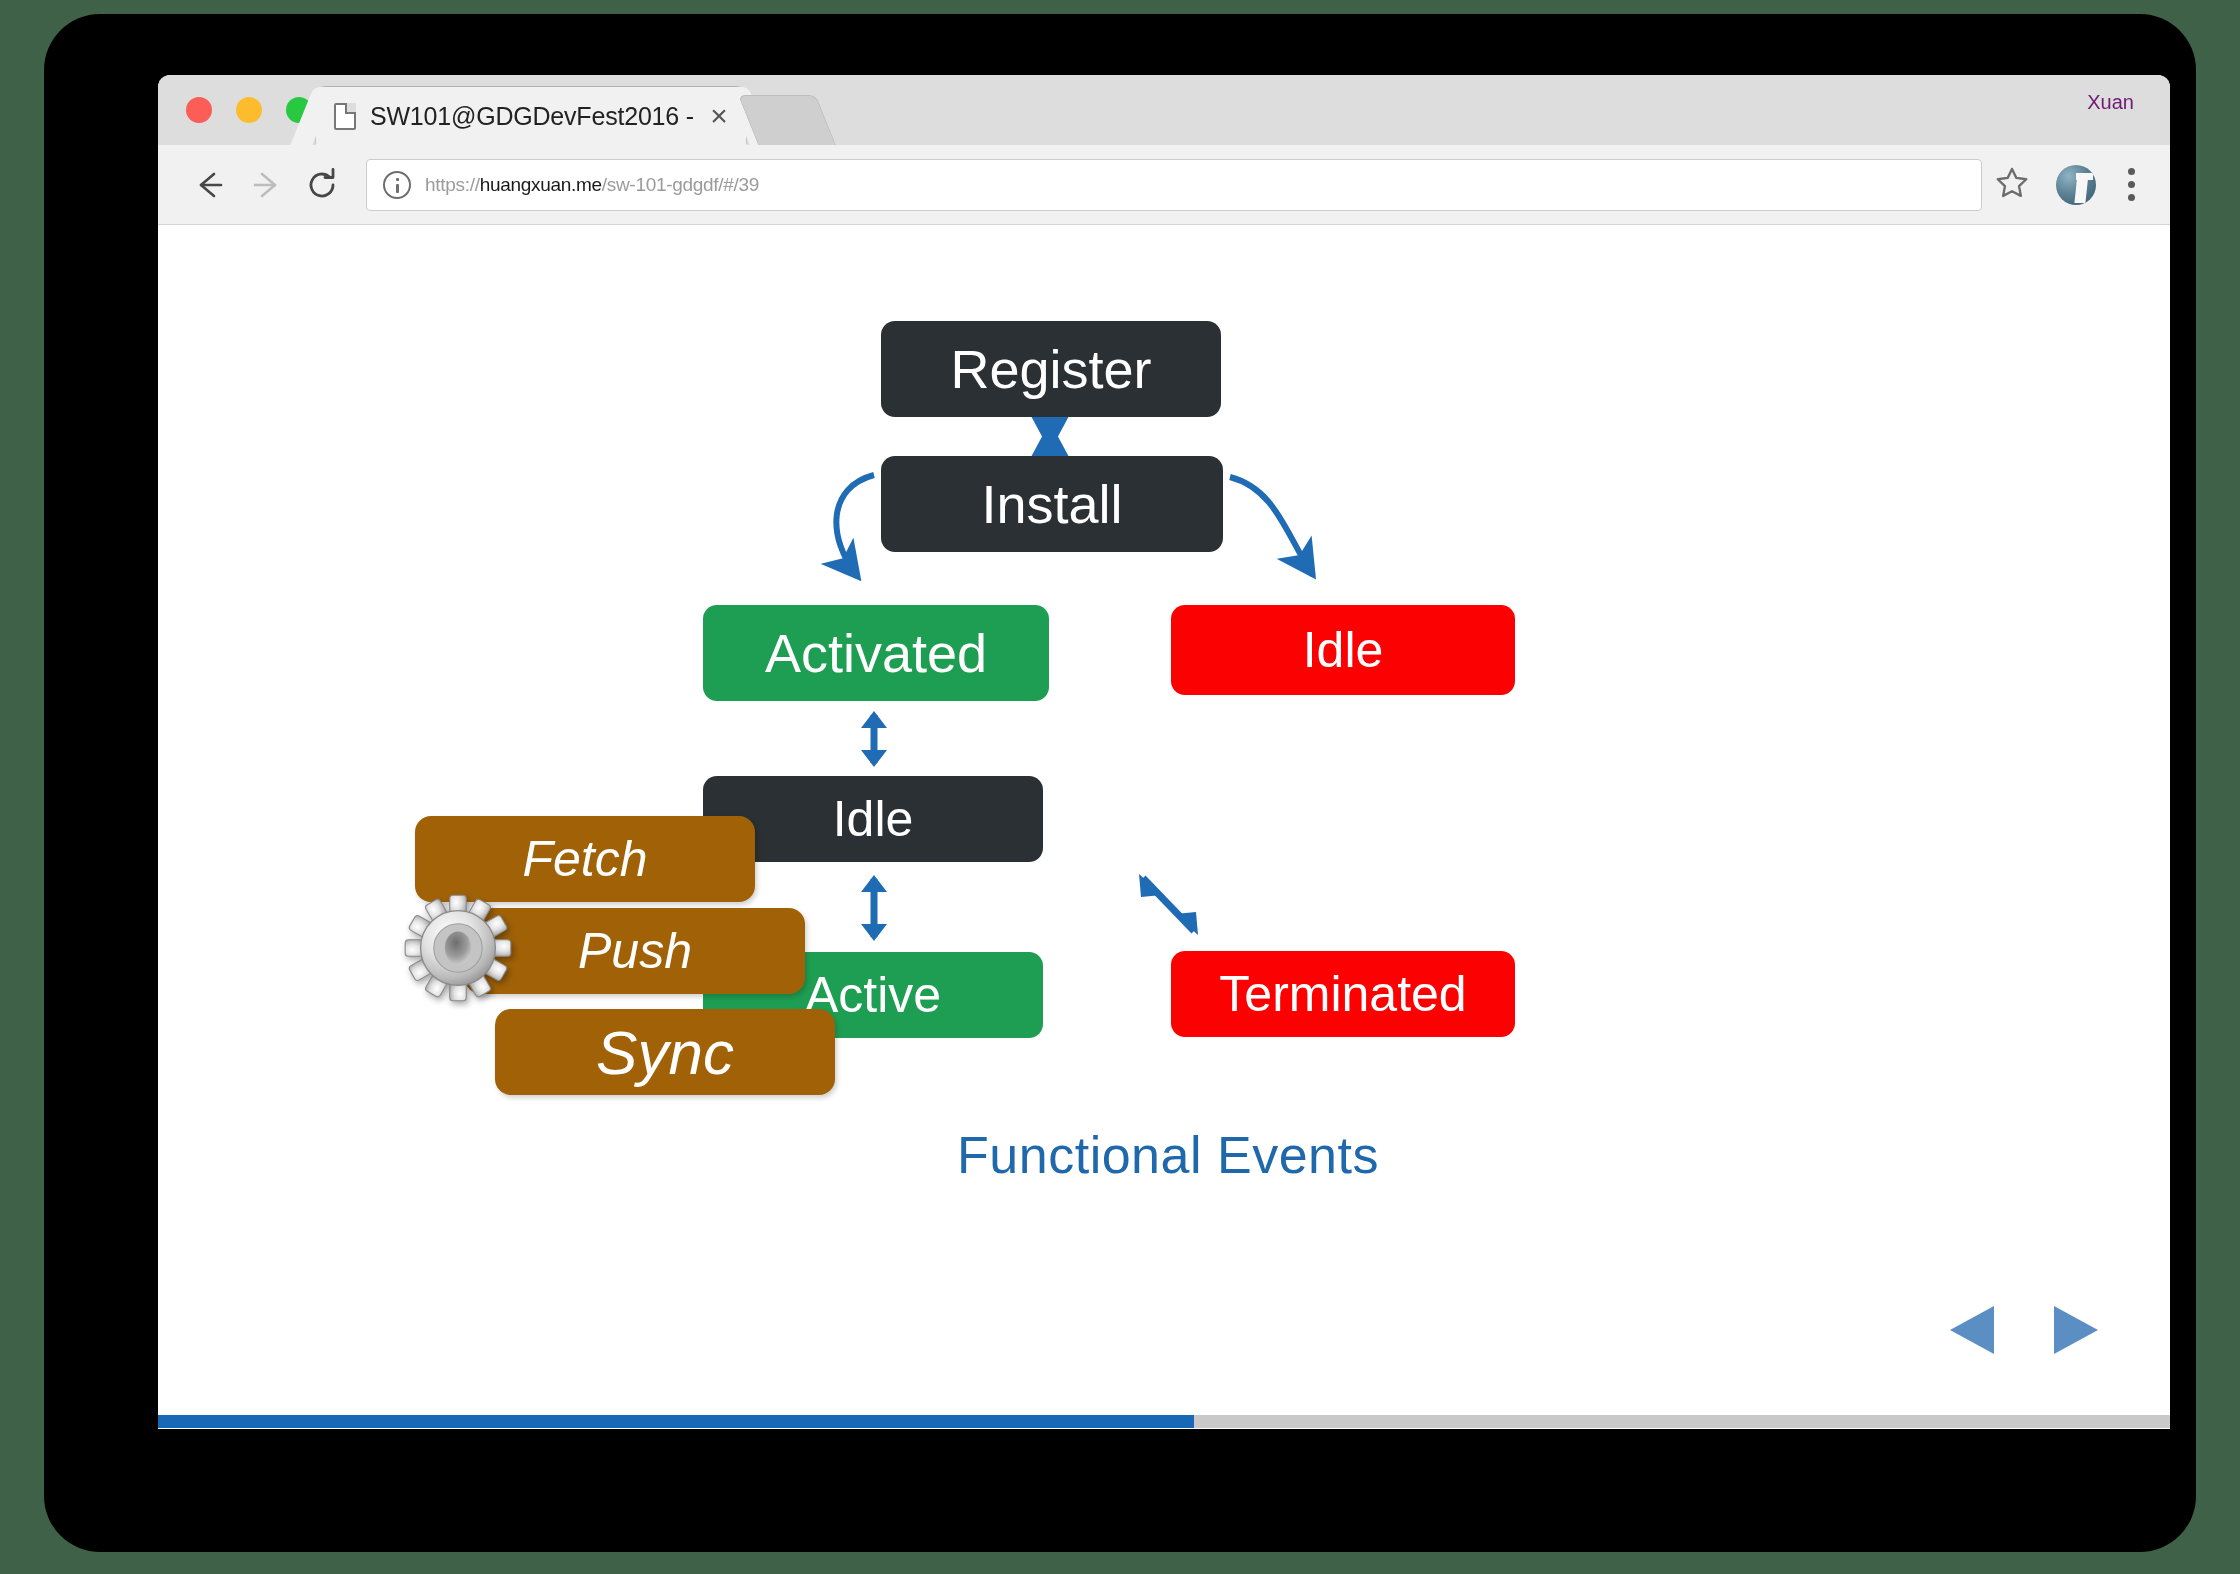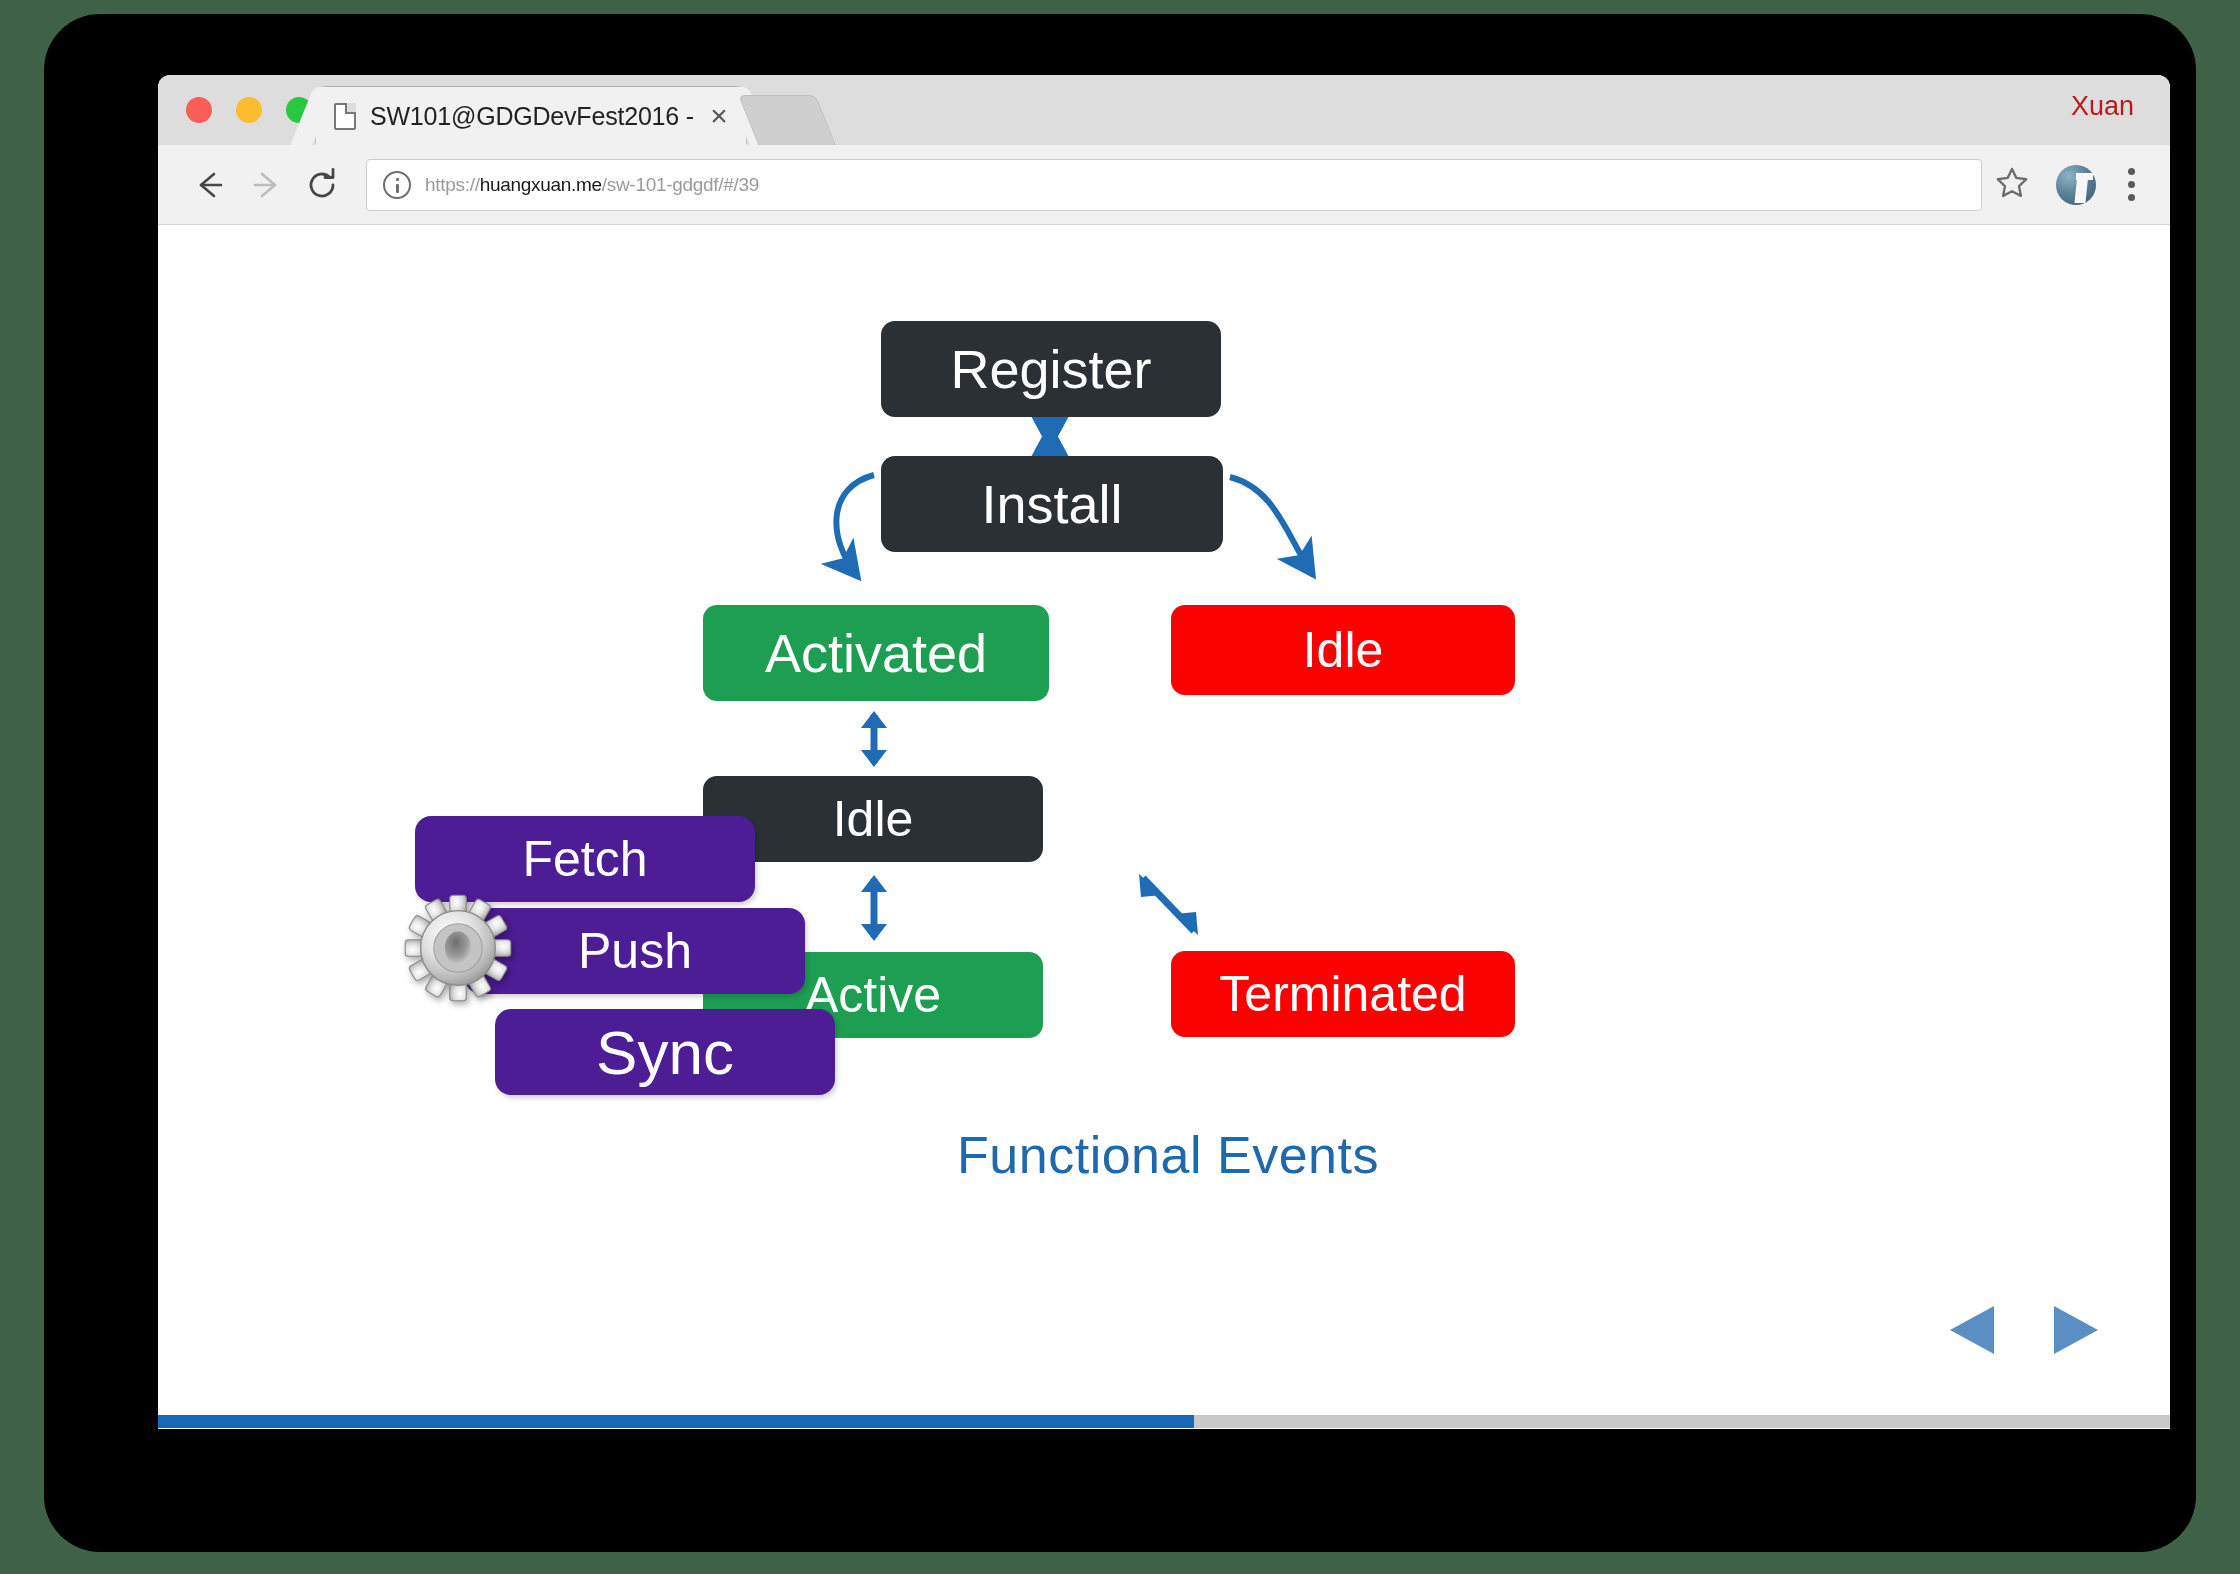--- a/index.html
+++ b/index.html
@@ -132,22 +132,22 @@
     border-top-right-radius: 7px;
     transform: skewX(22deg);
     border: 1px solid #bdbdbd;
     border-bottom: none;
   }
 
   #profile-name {
     position: absolute;
     right: 36px;
     top: 16px;
-    font-size: 27px;
-    color: #b91c1c;
+    font-size: 20px;
+    color: #701a75;
   }
 
   
   #toolbar {
     position: relative;
     height: 80px;
     background: #f1f1f1;
     border-bottom: 1px solid #d4d4d4;
     display: flex;
     align-items: center;
@@ -254,21 +254,21 @@
     align-items: center;
     justify-content: center;
     border-radius: 14px;
     color: #ffffff;
     font-weight: 400;
     white-space: nowrap;
   }
   .box-dark  { background: #2b3034; }
   .box-green { background: #1e9e52; }
   .box-red   { background: #fb0102; }
-  .box-blue  { background: #4c1d95; }
+  .box-blue  { background: #a16207; font-style: italic; }
 
   #box-register   { left: 723px; top:  96px; width: 340px; height: 96px;  font-size: 54px; }
   #box-install    { left: 723px; top: 231px; width: 342px; height: 96px;  font-size: 54px; }
   #box-activated  { left: 545px; top: 380px; width: 346px; height: 96px;  font-size: 54px; }
   #box-error      { left: 1013px; top: 380px; width: 344px; height: 90px; font-size: 50px; }
   #box-idle       { left: 545px; top: 551px; width: 340px; height: 86px;  font-size: 50px; }
   #box-active     { left: 545px; top: 727px; width: 340px; height: 86px;  font-size: 50px; }
   #box-terminated { left: 1013px; top: 726px; width: 344px; height: 86px; font-size: 50px; }
 
   #box-fetch { left: 257px; top: 591px; width: 340px; height: 86px; font-size: 50px; z-index: 5;

